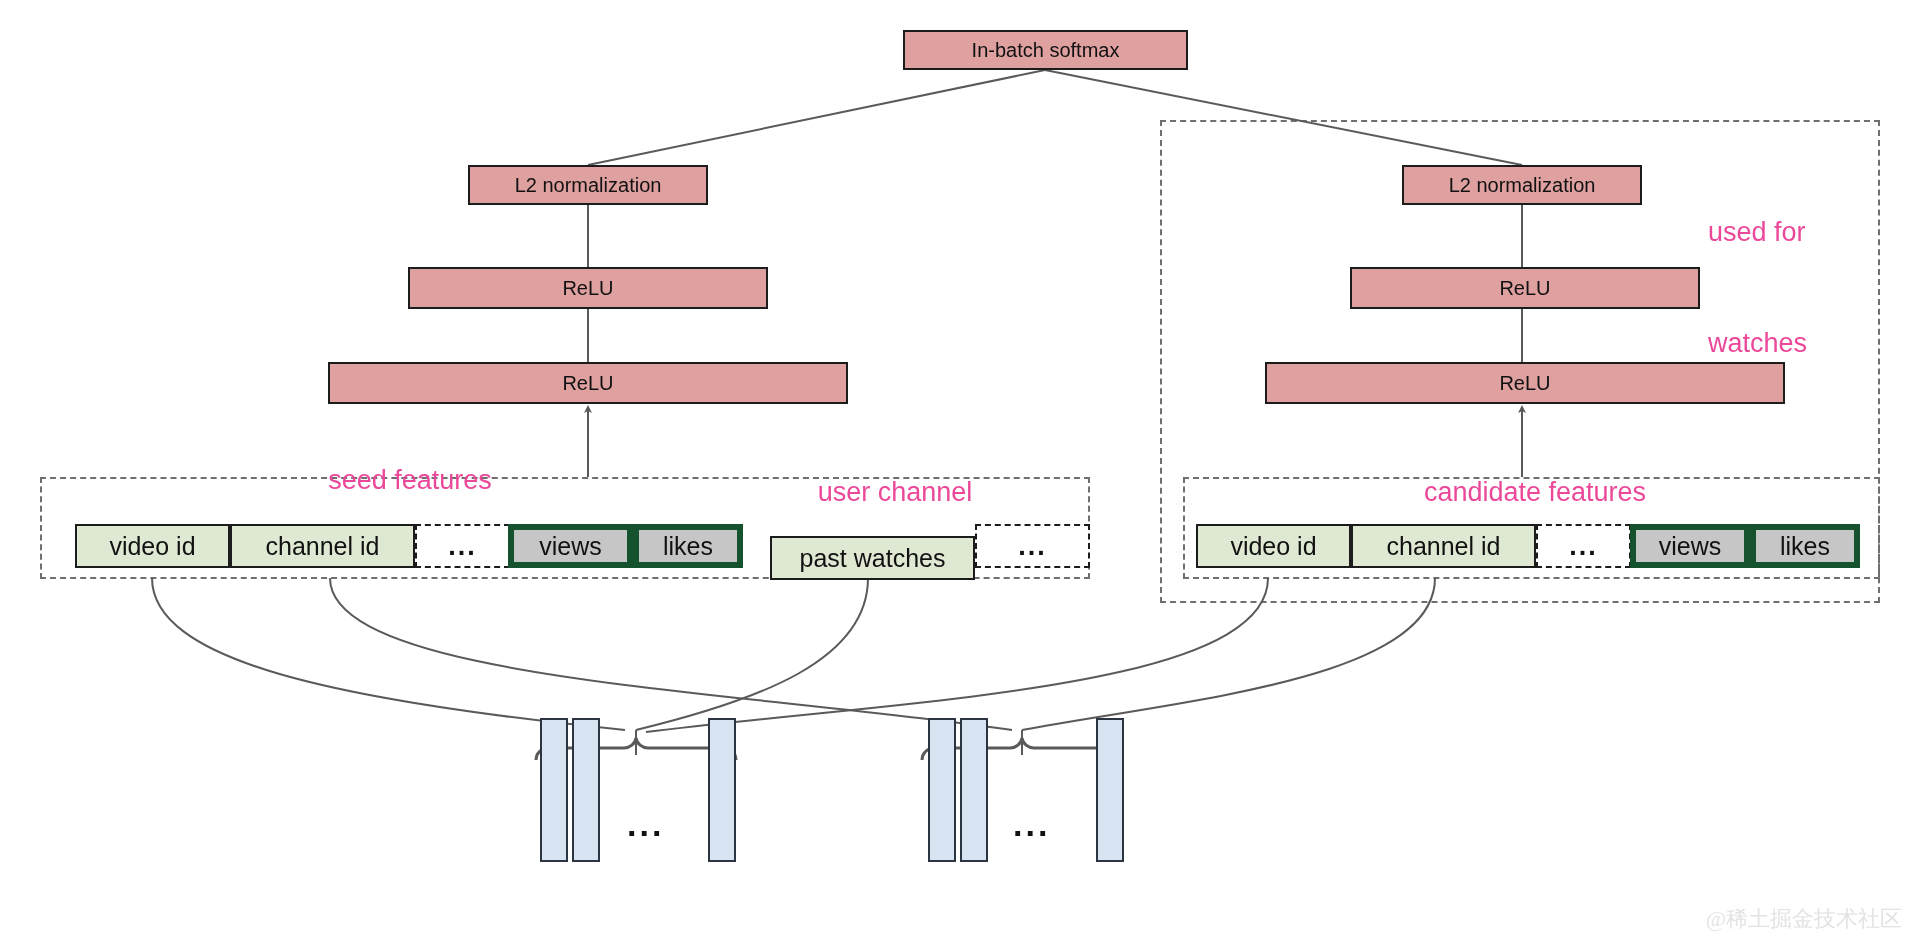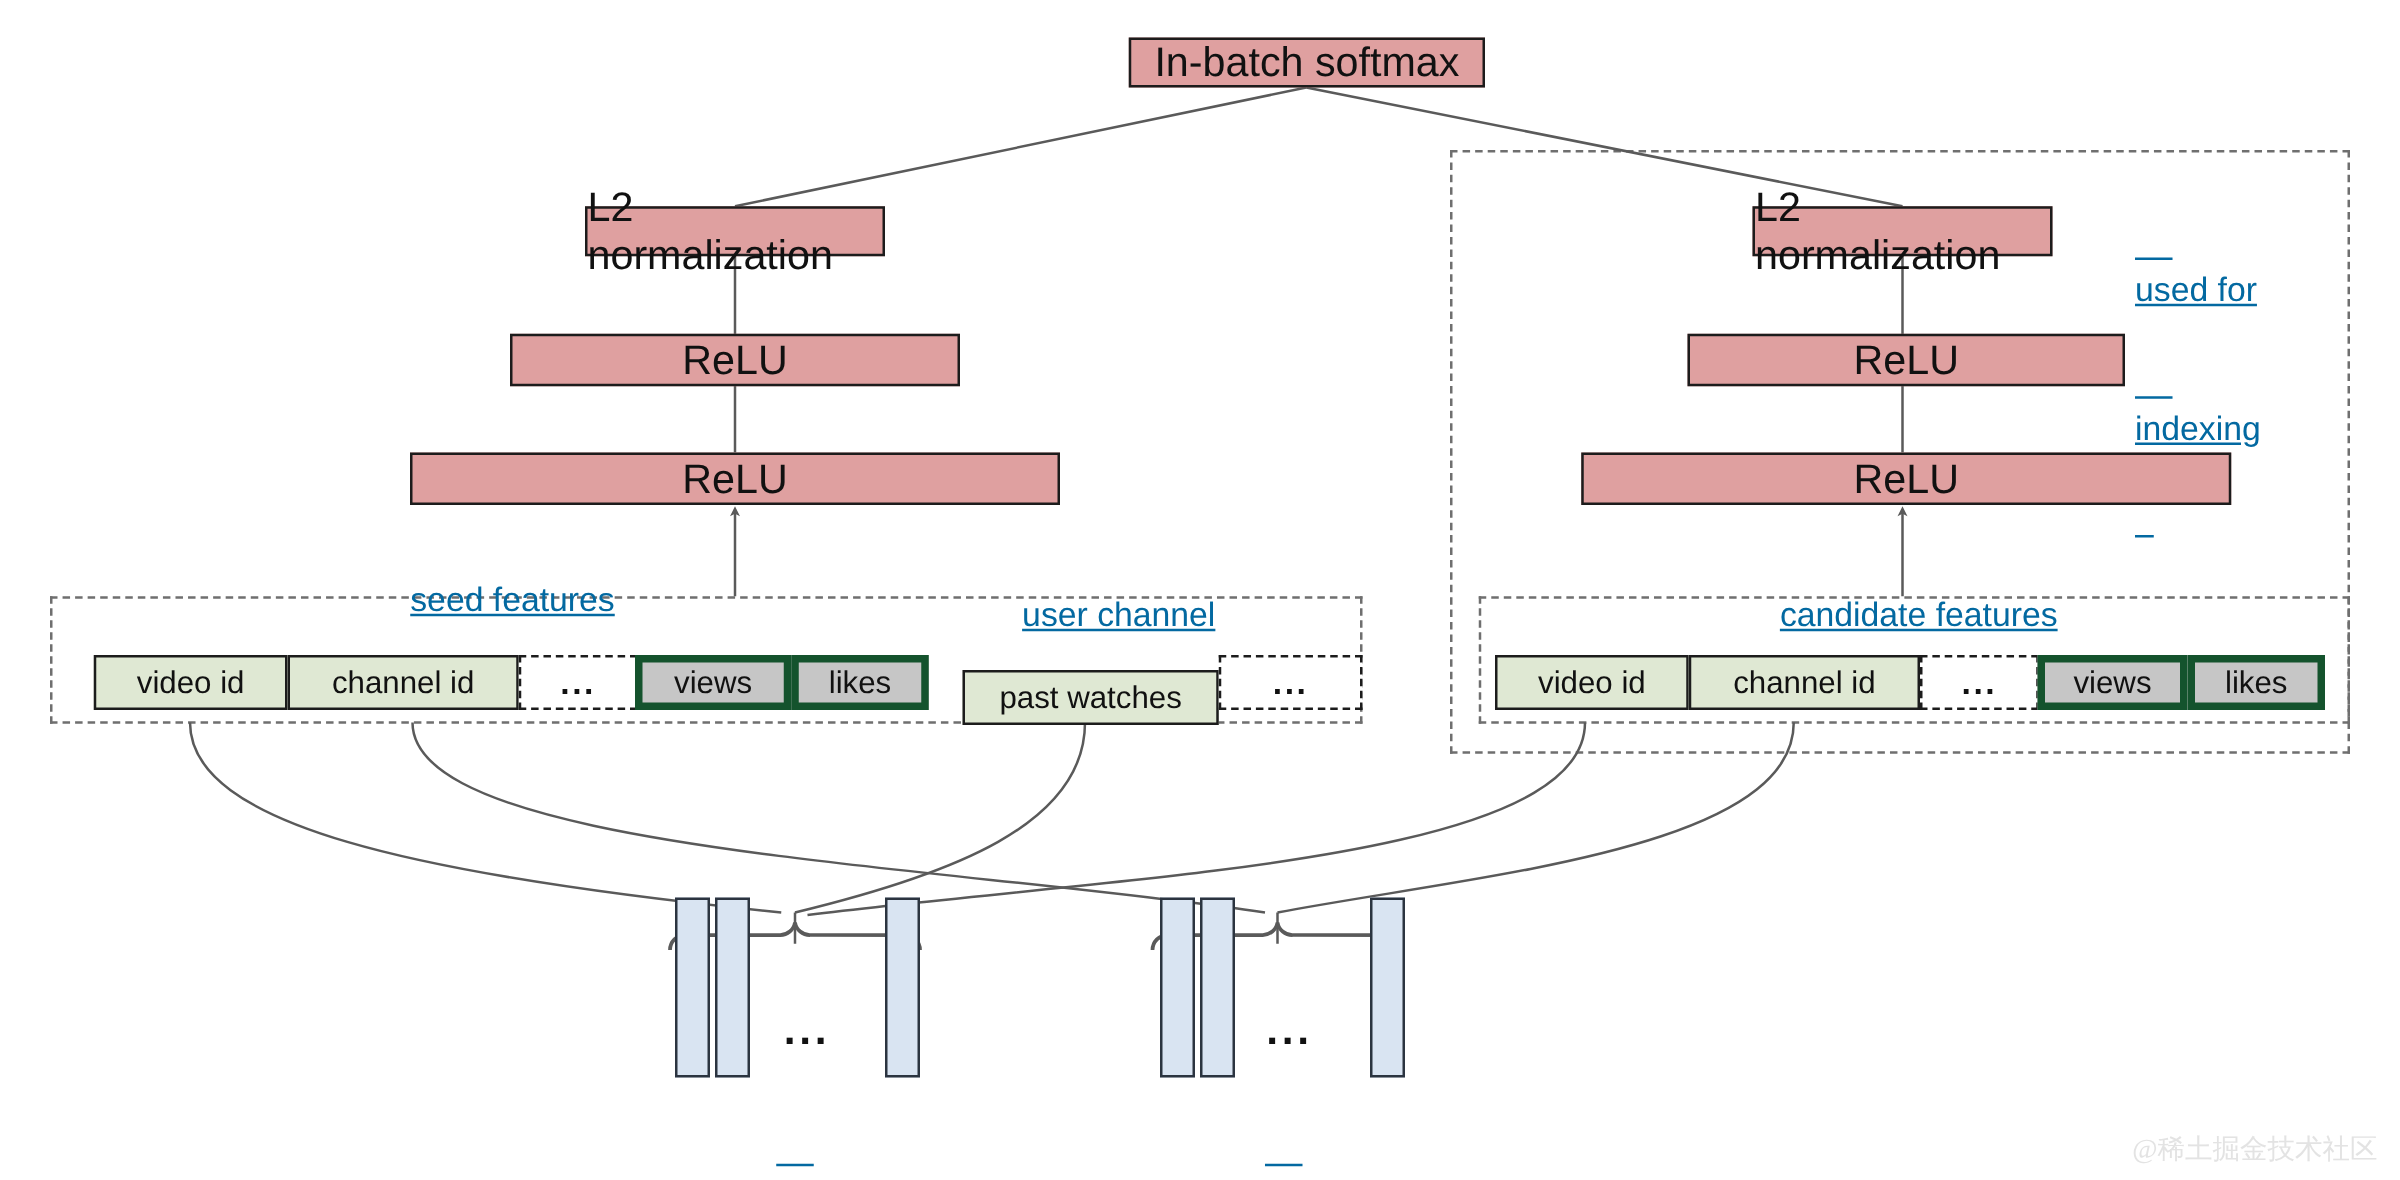--- a/index.html
+++ b/index.html
@@ -6,29 +6,29 @@
   body{
     width:1920px;height:944px;background:#ffffff;
     font-family:"Liberation Sans","DejaVu Sans",sans-serif;
     overflow:hidden;position:relative;
   }
   #stage{position:absolute;left:0;top:0;width:1920px;height:944px;}
   svg#wires{position:absolute;left:0;top:0;width:1920px;height:944px;pointer-events:none;}
 
   .node{position:absolute;box-sizing:border-box;display:flex;align-items:center;
         justify-content:center;color:#111111;}
-  .pink{background:#dfa0a0;border:2px solid #1c1c1c;font-size:33px;}
+  .pink{background:#dfa0a0;border:2px solid #1c1c1c;font-size:20px;}
   .green{background:#dfe8d3;border:2px solid #1c1c1c;font-size:25px;}
   .gray{background:#c6c6c6;border:6px solid #14532d;font-size:25px;}
   .ell{background:#ffffff;border:2.5px dashed #1c1c1c;font-size:27px;font-weight:bold;
        letter-spacing:2px;color:#111;}
   .emb{background:#d9e4f2;border:2px solid #2b3440;}
 
   .dashgroup{position:absolute;box-sizing:border-box;border:2px dashed #6f6f6f;background:transparent;}
-  .caption{position:absolute;font-size:27px;color:#0369a1;white-space:pre;text-decoration:underline;}
+  .caption{position:absolute;font-size:27px;color:#ec4899;white-space:pre;}
   .capcenter{text-align:center;}
   .dots{position:absolute;font-size:34px;font-weight:bold;color:#111;letter-spacing:3px;}
   .watermark{position:absolute;right:18px;bottom:10px;color:#e3e3e3;font-size:22px;
              font-family:Liberation Serif, serif;white-space:nowrap;}
 </style>
 </head>
 <body>
 
 <div id="stage">
 
@@ -101,21 +101,21 @@
   <div class="node pink" style="left:1350px;top:267px;width:350px;height:42px;">
     <span>ReLU</span>
   </div>
 
   <div class="node pink" style="left:1265px;top:362px;width:520px;height:42px;">
     <span>ReLU</span>
   </div>
 
   <div class="caption" style="left:1708px;top:140px;line-height:37px;">
     <div>used for</div>
-    <div>indexing</div>
+    <div>watches</div>
   </div>
 
   <div class="caption capcenter" style="left:290px;top:465px;width:240px;">seed features</div>
 
   <div class="node green" style="left:75px;top:524px;width:155px;height:44px;">
     <span>video id</span>
   </div>
   <div class="node green" style="left:230px;top:524px;width:185px;height:44px;">
     <span>channel id</span>
   </div>

